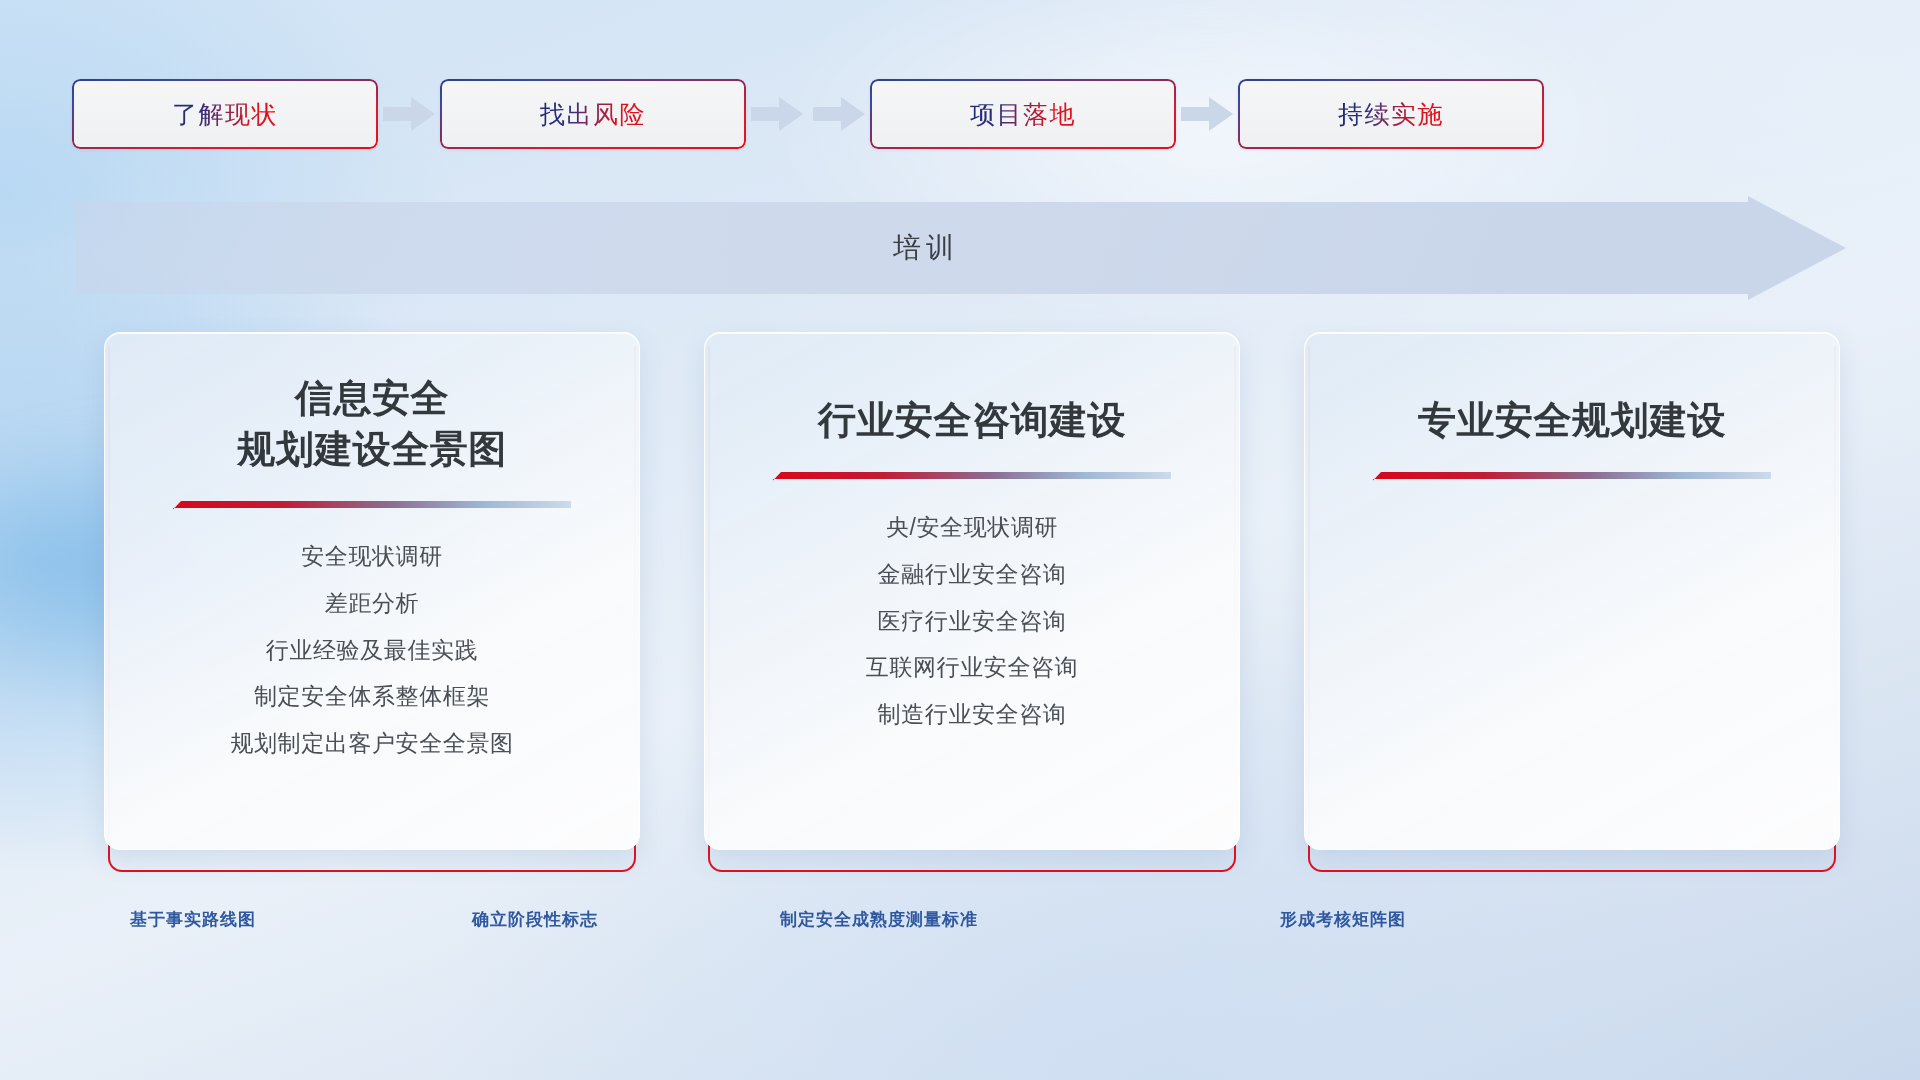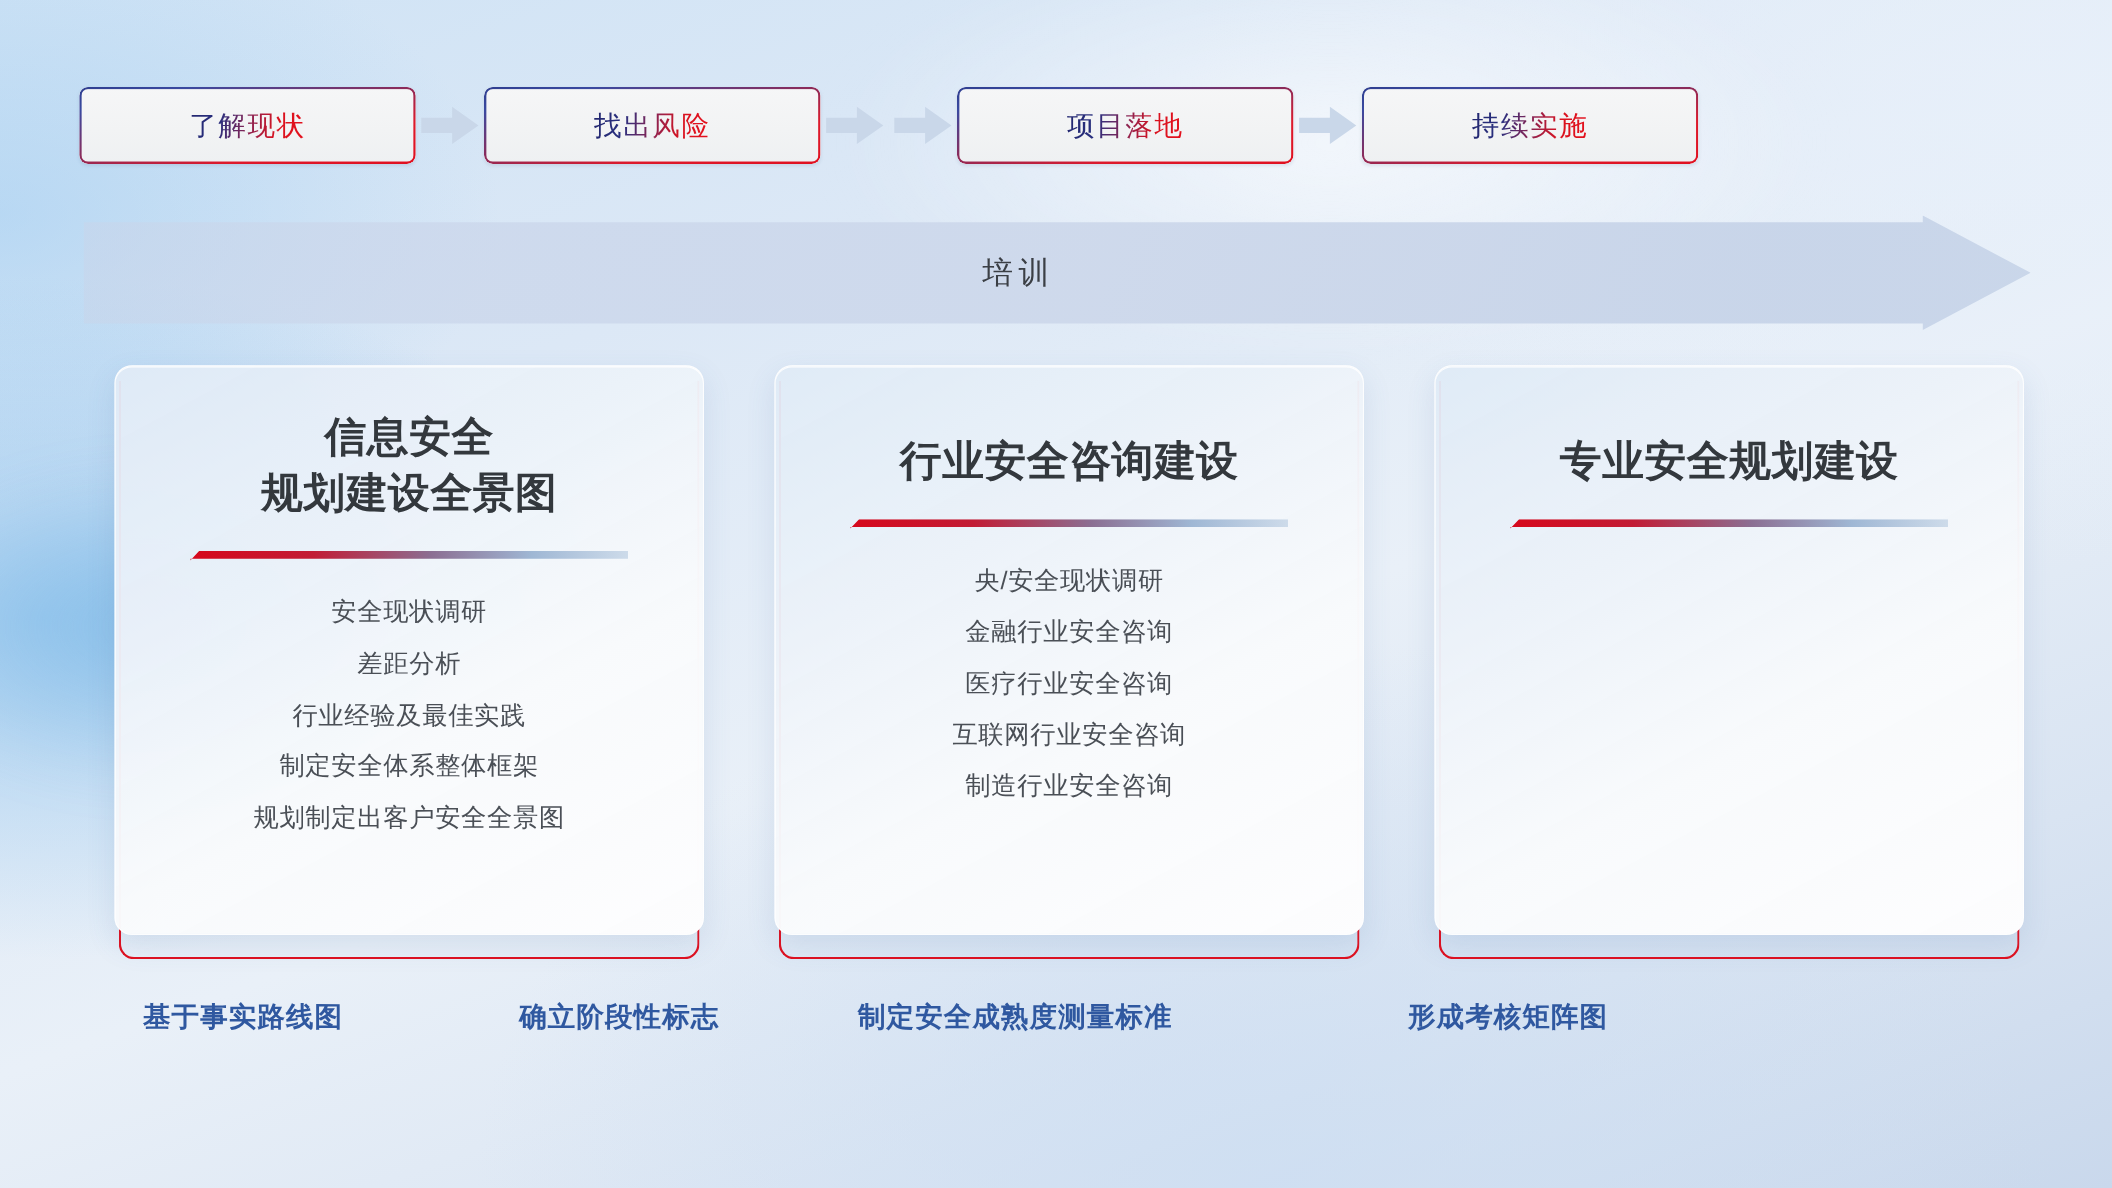--- a/index.html
+++ b/index.html
@@ -226,21 +226,21 @@
     position: absolute;
     left: 104px;
     top: 908px;
     width: 1750px;
     height: 52px;
     z-index: 6;
   }
   .bottom-label {
     position: absolute;
     top: 0;
-    font-size: 25px;
+    font-size: 17px;
     font-weight: 700;
     color: #2f58a0;
     letter-spacing: 1px;
     white-space: nowrap;
   }
   .bl-0 { left: 26px; }
   .bl-1 { left: 368px; }
   .bl-2 { left: 676px; }
   .bl-3 { left: 1176px; }
 </style>

